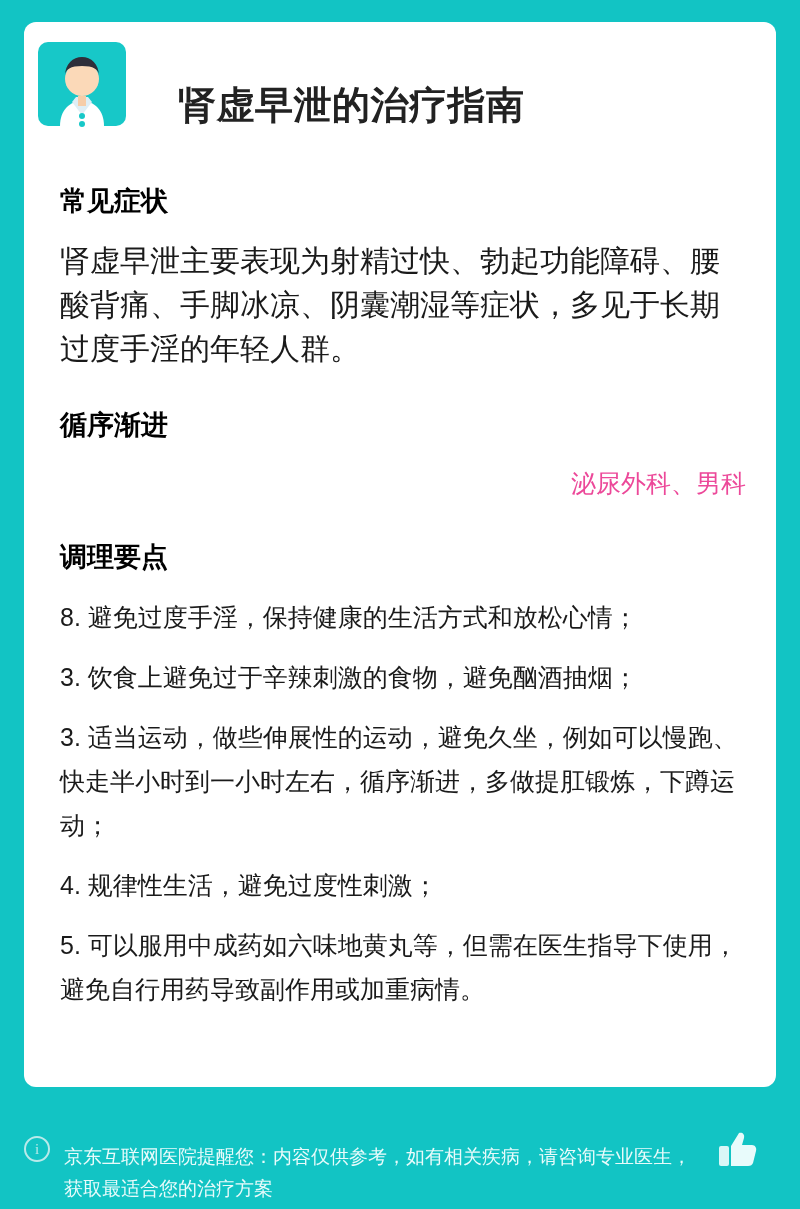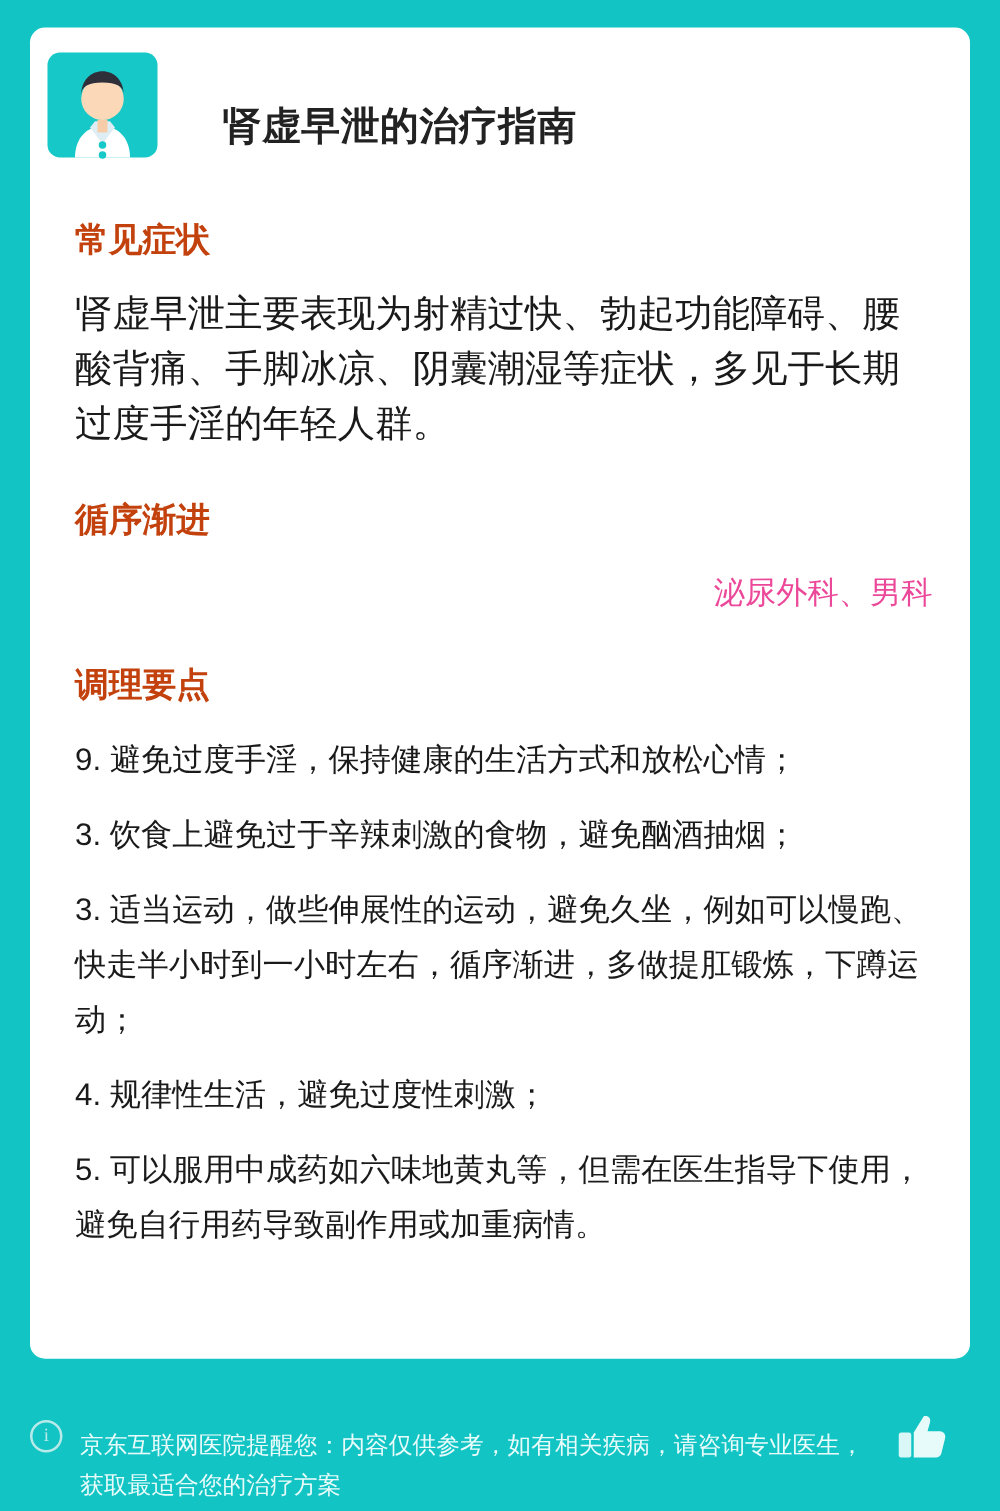--- a/index.html
+++ b/index.html
@@ -31,29 +31,29 @@
   .doctor-icon {
     position: absolute;
     left: 10px;
     top: 14px;
     width: 96px;
     height: 96px;
   }
   .title {
     margin: 0 0 0 118px;
     padding-top: 26px;
-    font-size: 31px;
+    font-size: 38px;
     font-weight: bold;
     color: #222222;
     letter-spacing: 0.5px;
   }
   .section-title {
     font-size: 27px;
     font-weight: bold;
-    color: #c2410c;
+    color: #000000;
     margin: 36px 0 20px 0;
   }
   .body-text {
     font-size: 30px;
     line-height: 44px;
     color: #1a1a1a;
     margin: 0 0 6px 0;
   }
   .dept-text {
     font-size: 25px;
@@ -136,21 +136,21 @@
     <h1 class="title">肾虚早泄的治疗指南</h1>
 
     <h2 class="section-title first-section">常见症状</h2>
     <p class="body-text">肾虚早泄主要表现为射精过快、勃起功能障碍、腰酸背痛、手脚冰凉、阴囊潮湿等症状，多见于长期过度手淫的年轻人群。</p>
 
     <h2 class="section-title">循序渐进</h2>
     <p class="dept-text">泌尿外科、男科</p>
 
     <h2 class="section-title">调理要点</h2>
     <ul class="list">
-      <li>9. 避免过度手淫，保持健康的生活方式和放松心情；</li>
+      <li>8. 避免过度手淫，保持健康的生活方式和放松心情；</li>
       <li>3. 饮食上避免过于辛辣刺激的食物，避免酗酒抽烟；</li>
       <li>3. 适当运动，做些伸展性的运动，避免久坐，例如可以慢跑、快走半小时到一小时左右，循序渐进，多做提肛锻炼，下蹲运动；</li>
       <li>4. 规律性生活，避免过度性刺激；</li>
       <li>5. 可以服用中成药如六味地黄丸等，但需在医生指导下使用，避免自行用药导致副作用或加重病情。</li>
     </ul>
 
   </div>
 
   <div class="footer">
     <span class="footer-info-icon">i</span>

